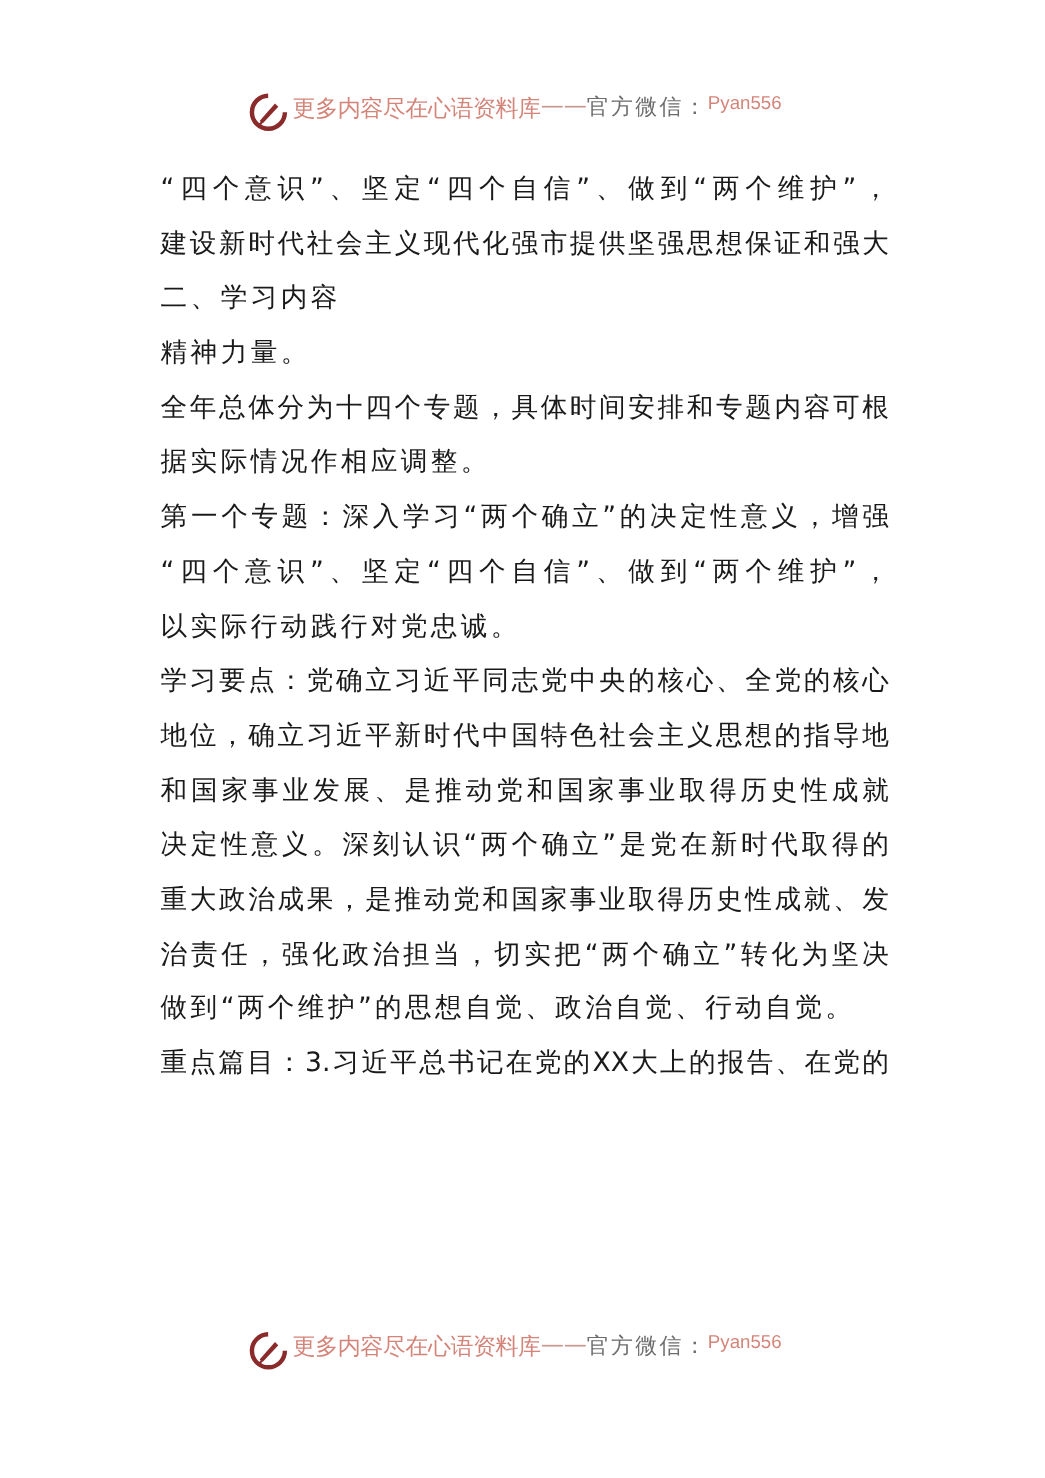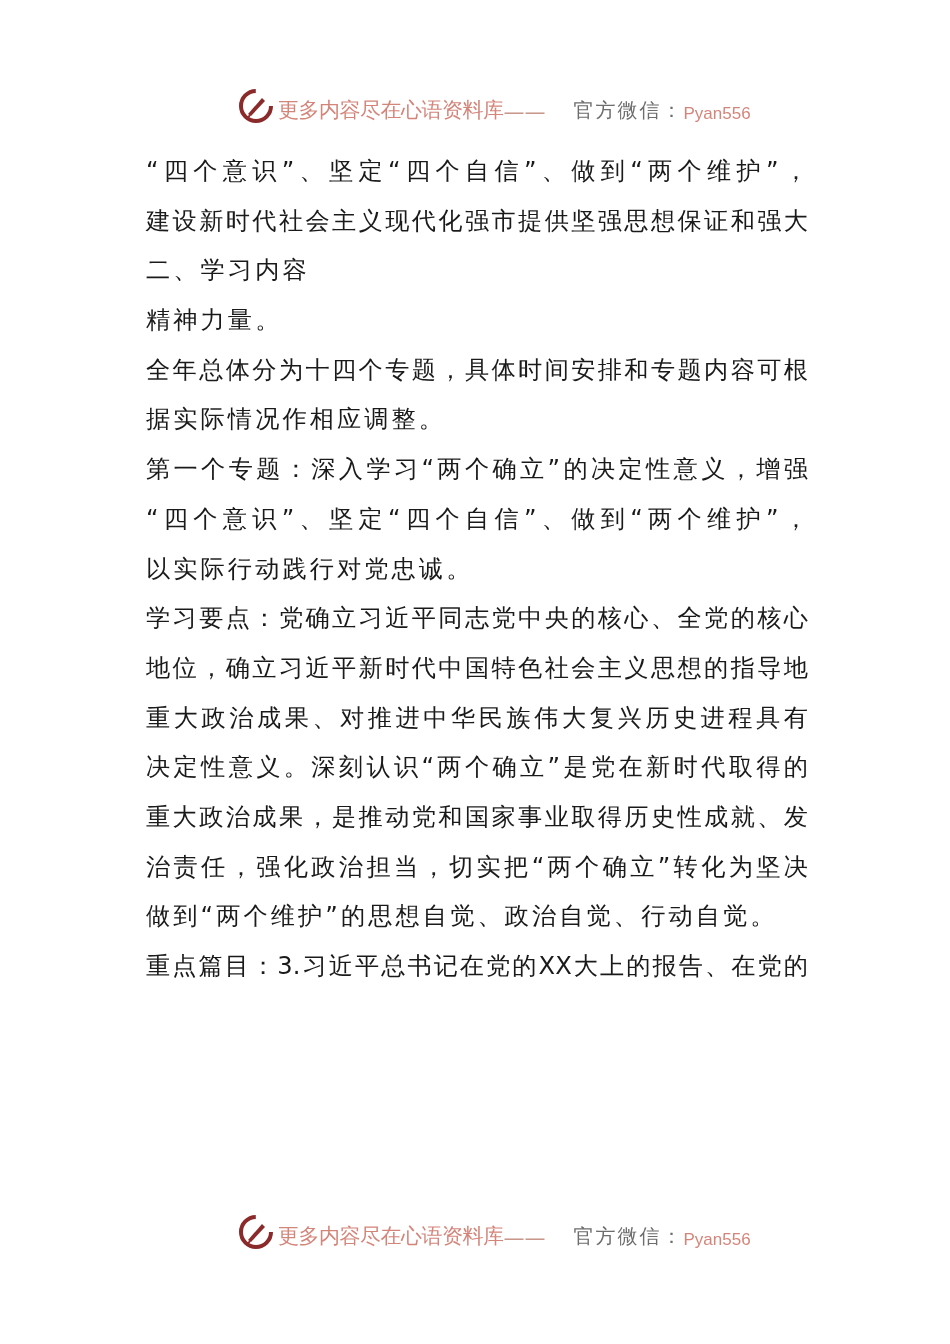--- a/index.html
+++ b/index.html
@@ -1,23 +1,23 @@
 <!DOCTYPE html>
 <html><head>
 <meta charset="utf-8">
 <style>
   html, body { margin:0; padding:0; background:#ffffff; }
   body { width:950px; height:1344px; position:relative; overflow:hidden; font-family:"DejaVu Sans", sans-serif; }
-  .banner { position:absolute; left:238px; height:40px; display:flex; align-items:flex-end; white-space:nowrap; }
+  .banner { position:absolute; left:226px; height:40px; display:flex; align-items:flex-start; white-space:nowrap; }
   .banner.top { top:84px; }
   .banner.bottom { top:1210px; }
   .logo { width:36px; height:36px; margin-right:4px; }
   .b-red { color:#d4857a; font-family:"DejaVu Serif", serif; font-size:21px; letter-spacing:-0.5px; }
   .b-dash { color:#c9968c; font-size:21px; }
-  .b-gray { color:#6d6d6d; font-family:"DejaVu Serif", serif; font-size:20px; letter-spacing:2px;margin-left:28px; }
+  .b-gray { color:#6d6d6d; font-family:"DejaVu Serif", serif; font-size:20px; letter-spacing:2px; }
   .b-id { color:#d4857a; font-family:"Liberation Sans", sans-serif; font-size:17px; }
   .content { position:absolute; left:146px; top:147px; width:662px; }
   .line { height:49.7px; line-height:49.7px; font-size:24.2px; color:#1a1a1a; white-space:nowrap; overflow:visible; letter-spacing:3.1px; }
   .line.j { text-align-last:justify; text-align:justify; letter-spacing:0; }
 </style>
 </head>
 <body>
 
 <div class="banner top">
   <svg class="logo" viewBox="0 0 36 36">
@@ -36,21 +36,21 @@
   <div class="line j">建设新时代社会主义现代化强市提供坚强思想保证和强大</div>
   <div class="line">二、学习内容</div>
   <div class="line">精神力量。</div>
   <div class="line j">全年总体分为十四个专题，具体时间安排和专题内容可根</div>
   <div class="line">据实际情况作相应调整。</div>
   <div class="line j">第一个专题：深入学习“两个确立”的决定性意义，增强</div>
   <div class="line j">“四个意识”、坚定“四个自信”、做到“两个维护”，</div>
   <div class="line">以实际行动践行对党忠诚。</div>
   <div class="line j">学习要点：党确立习近平同志党中央的核心、全党的核心</div>
   <div class="line j">地位，确立习近平新时代中国特色社会主义思想的指导地</div>
-  <div class="line j">重大政治成果、对推进中华民族伟大复兴历史进程具有</div>
+  <div class="line j">和国家事业发展、是推动党和国家事业取得历史性成就</div>
   <div class="line j">决定性意义。深刻认识“两个确立”是党在新时代取得的</div>
   <div class="line j">重大政治成果，是推动党和国家事业取得历史性成就、发</div>
   <div class="line j">治责任，强化政治担当，切实把“两个确立”转化为坚决</div>
   <div class="line">做到“两个维护”的思想自觉、政治自觉、行动自觉。</div>
   <div class="line j">重点篇目：3.习近平总书记在党的XX大上的报告、在党的</div>
 </div>
 
 <div class="banner bottom">
   <svg class="logo" viewBox="0 0 36 36">
     <circle cx="18" cy="18" r="15" fill="none" stroke="#8b2a2a" stroke-width="4" stroke-dasharray="70 25"></circle>

